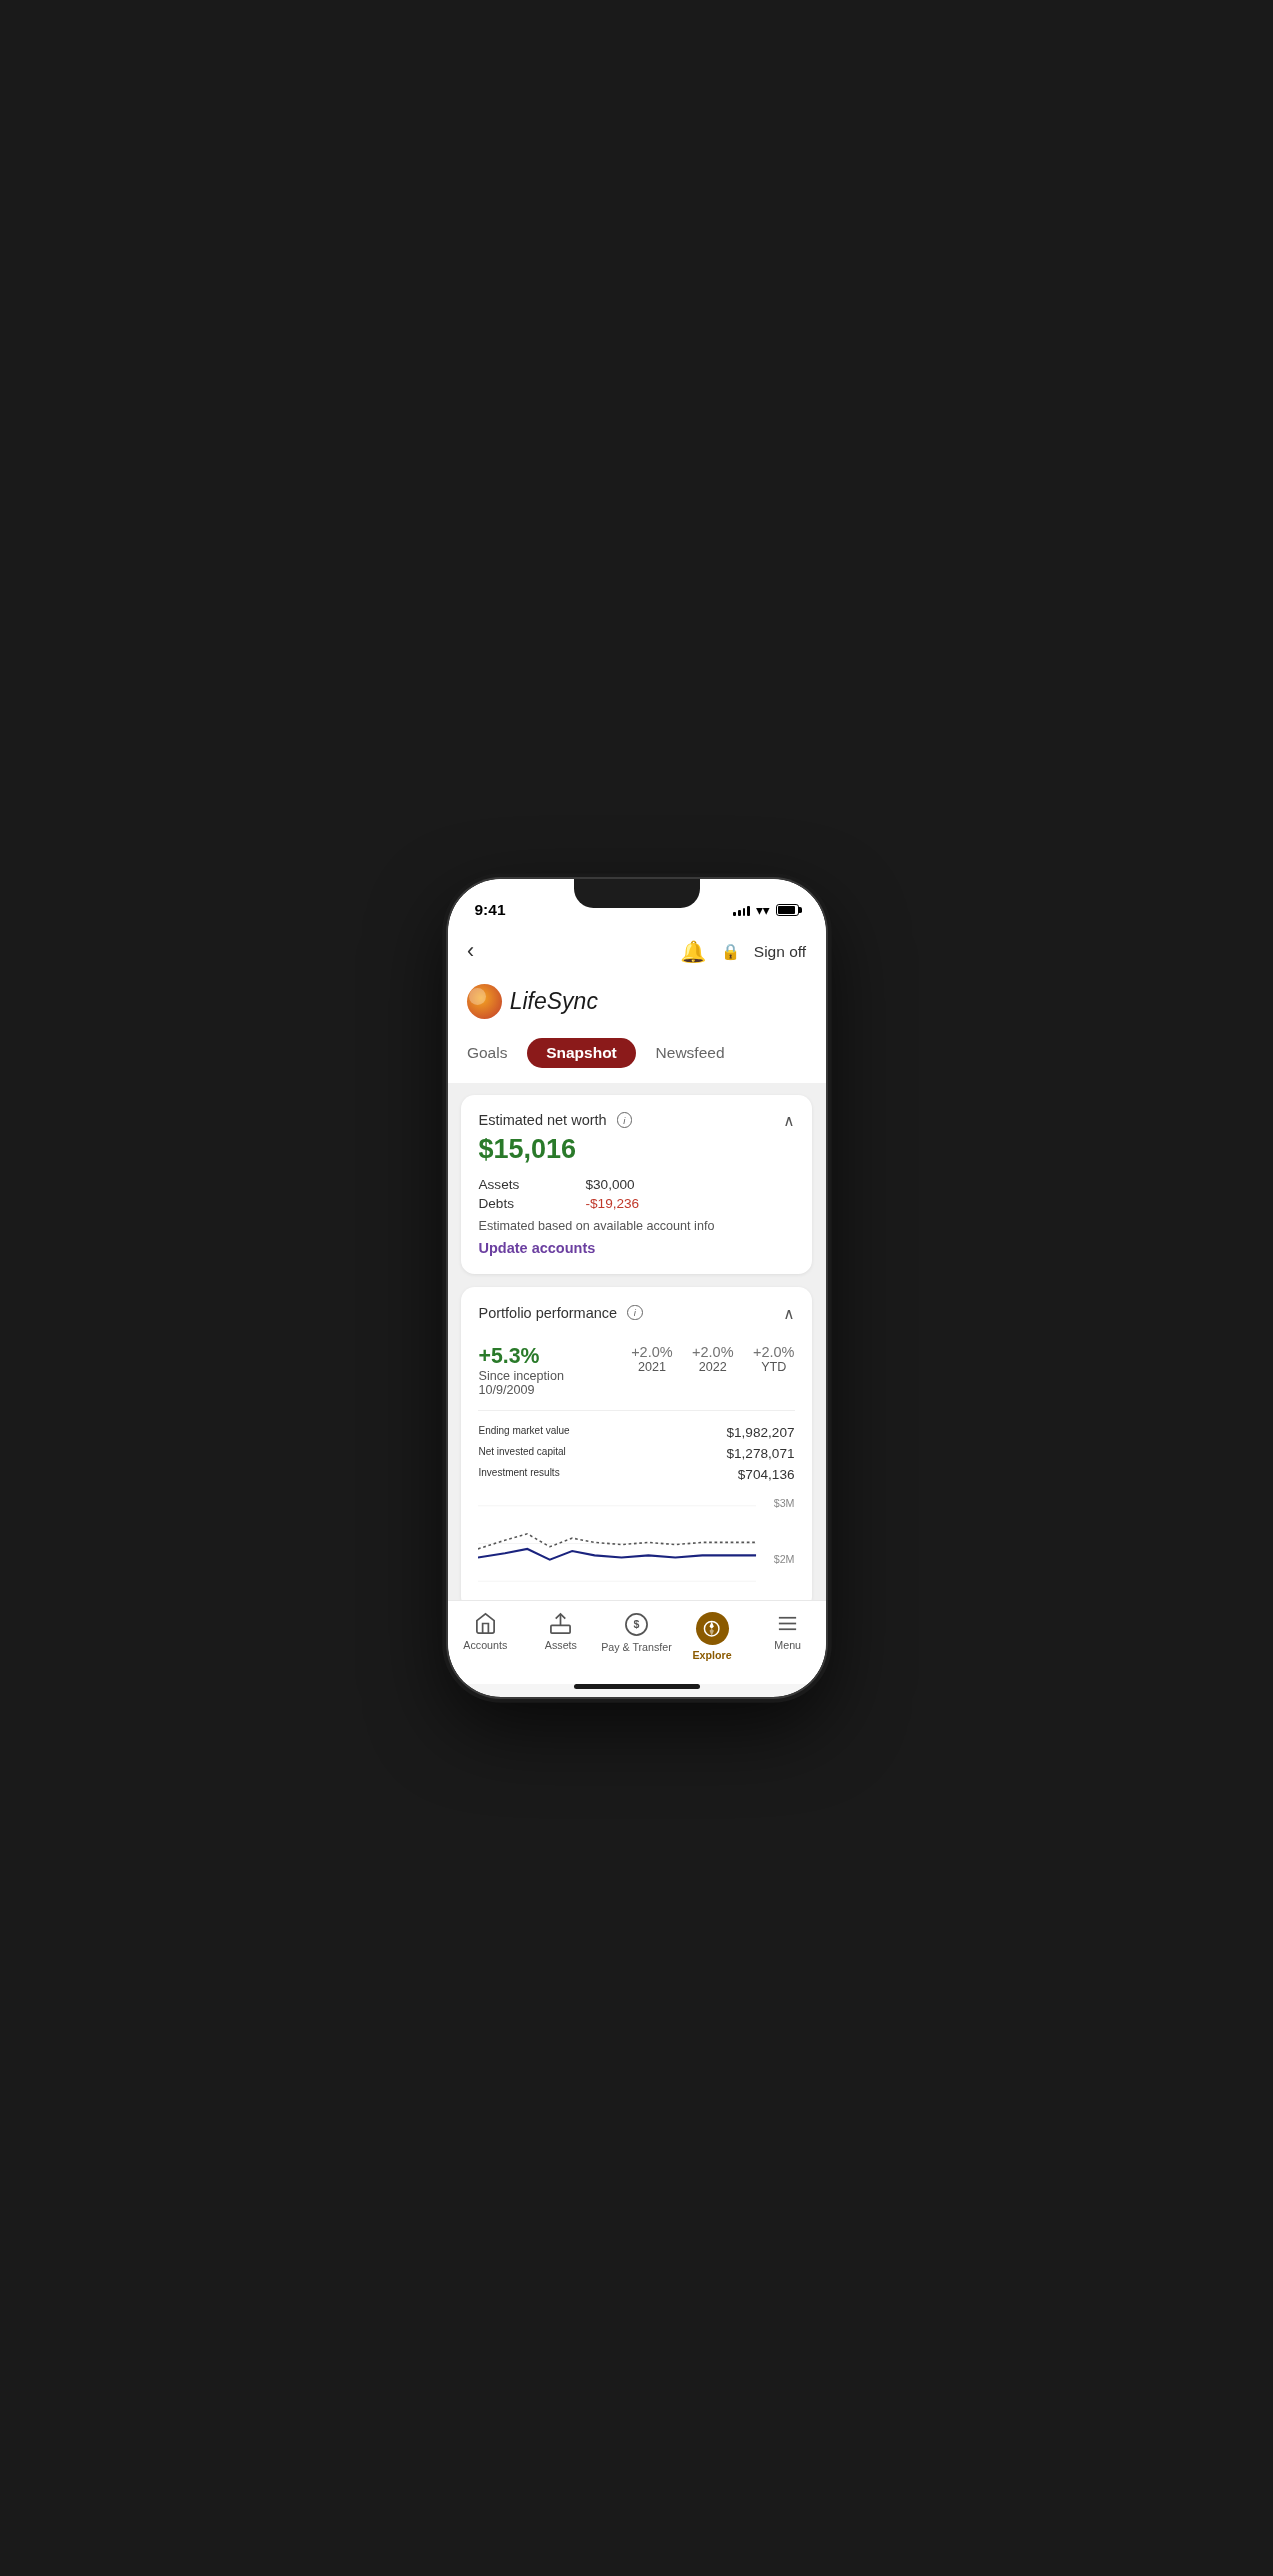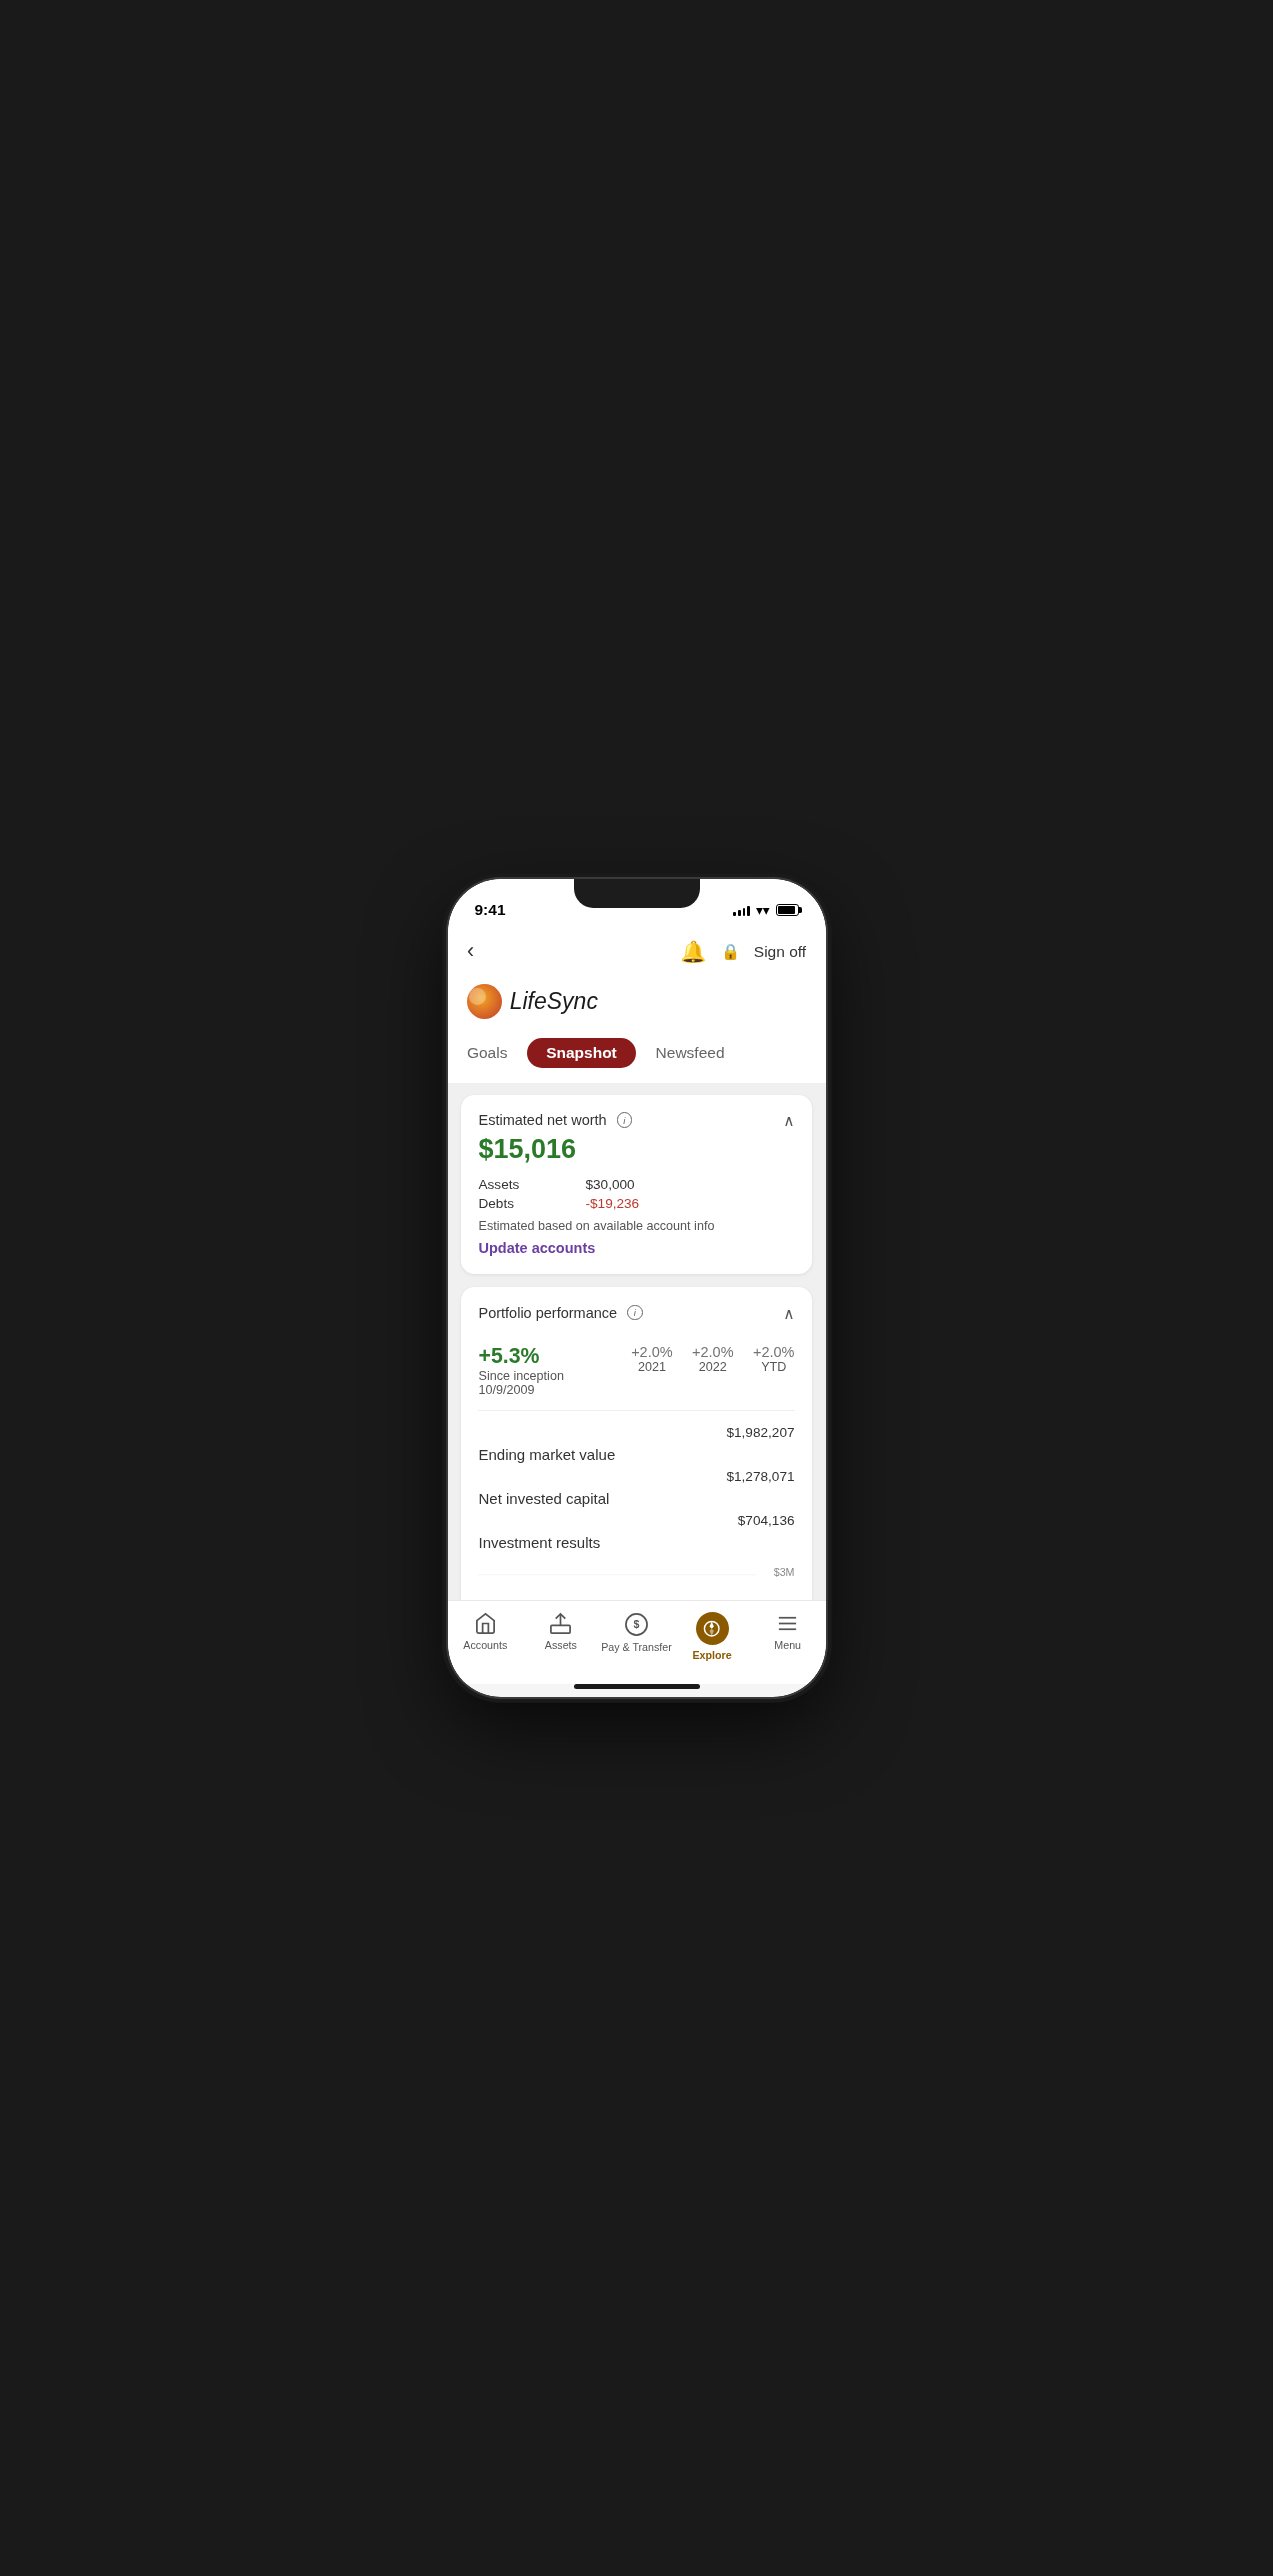--- a/index.html
+++ b/index.html
@@ -315,44 +315,43 @@
       height: 1px;
       background: #eee;
       margin: 13.6px 0;
     }
     .portfolio-row {
       display: flex;
       justify-content: space-between;
       margin-bottom: 5.8px;
     }
     .portfolio-row-label {
-      font-size: 15px;
-      color: #333;
-      margin-top: 21px;
+      font-size: 10px;
+      color: #333;
     }
     .portfolio-row-value {
       font-size: 13.6px;
       color: #333;
       font-weight: 400;
     }
     
     .chart-area {
       margin-top: 13.6px;
       position: relative;
       height: 97px;
     }
     .chart-labels {
       position: absolute;
       right: 0;
       top: 0;
       bottom: 0;
       display: flex;
       flex-direction: column;
-      justify-content: space-between;
       padding: 1.9px 0;
+      gap: 44px;
     }
     .chart-label {
       font-size: 10.7px;
       color: #888;
       text-align: right;
     }
     .chart-svg {
       width: calc(100% - 29px);
       height: 100%;
     }

